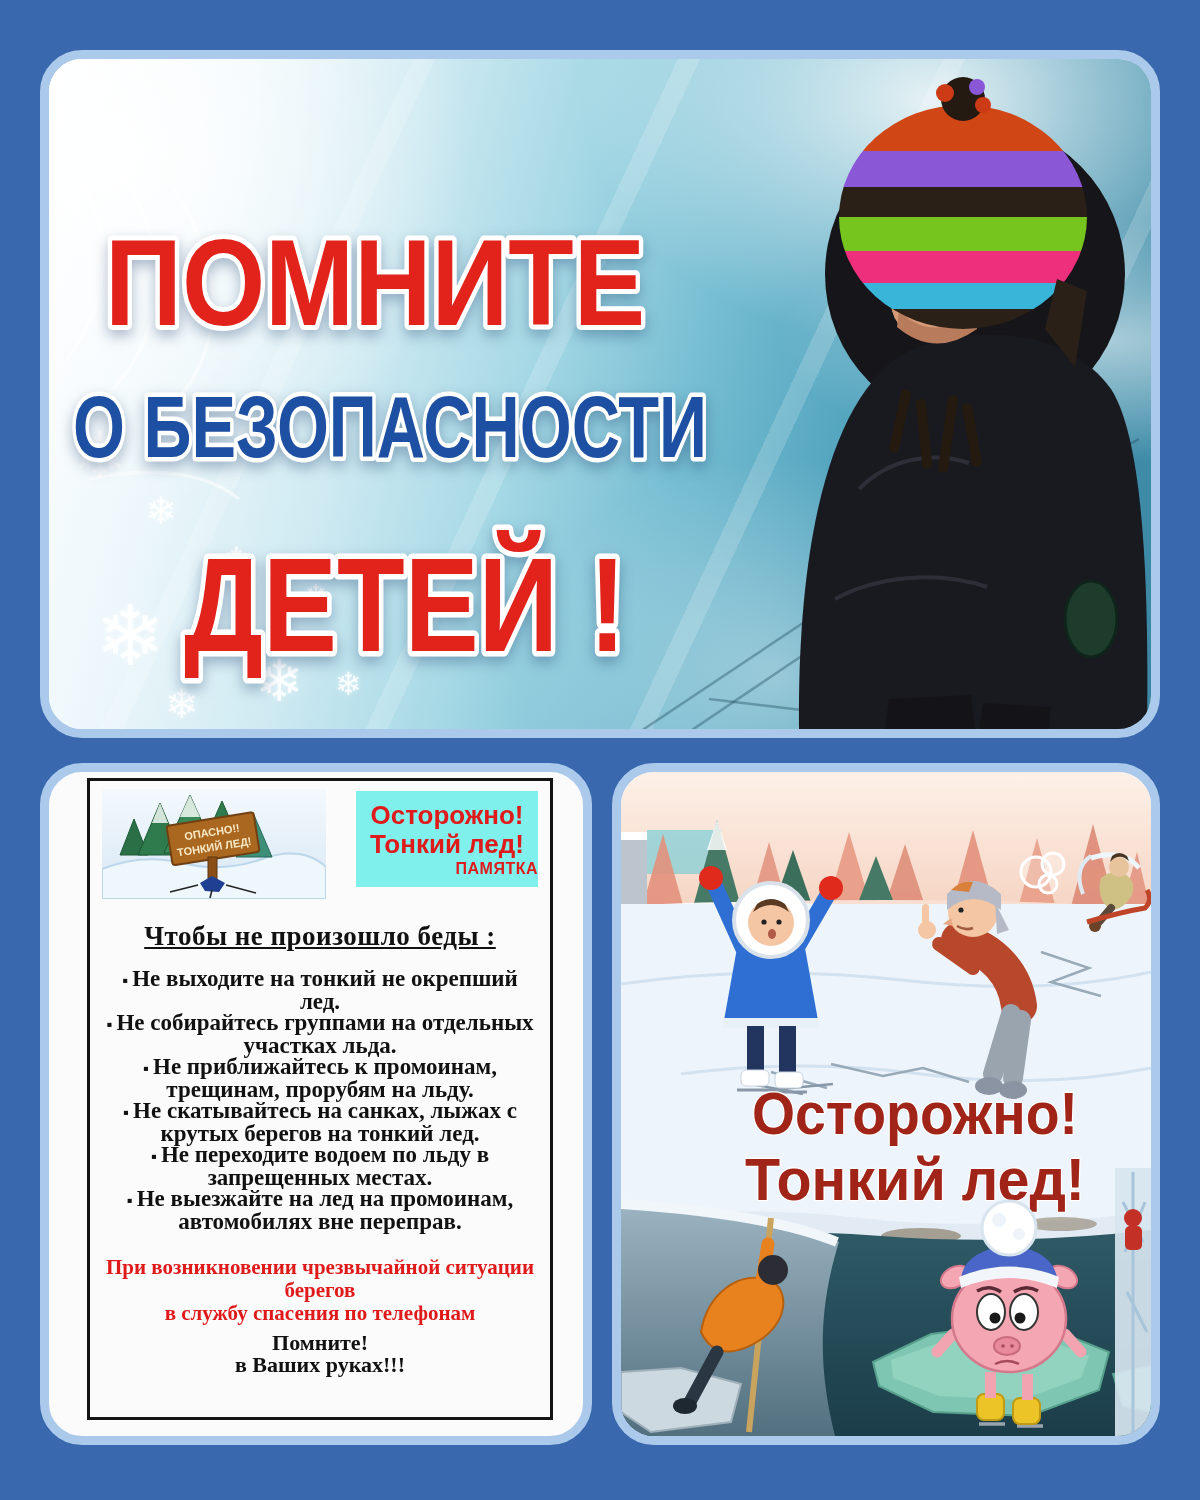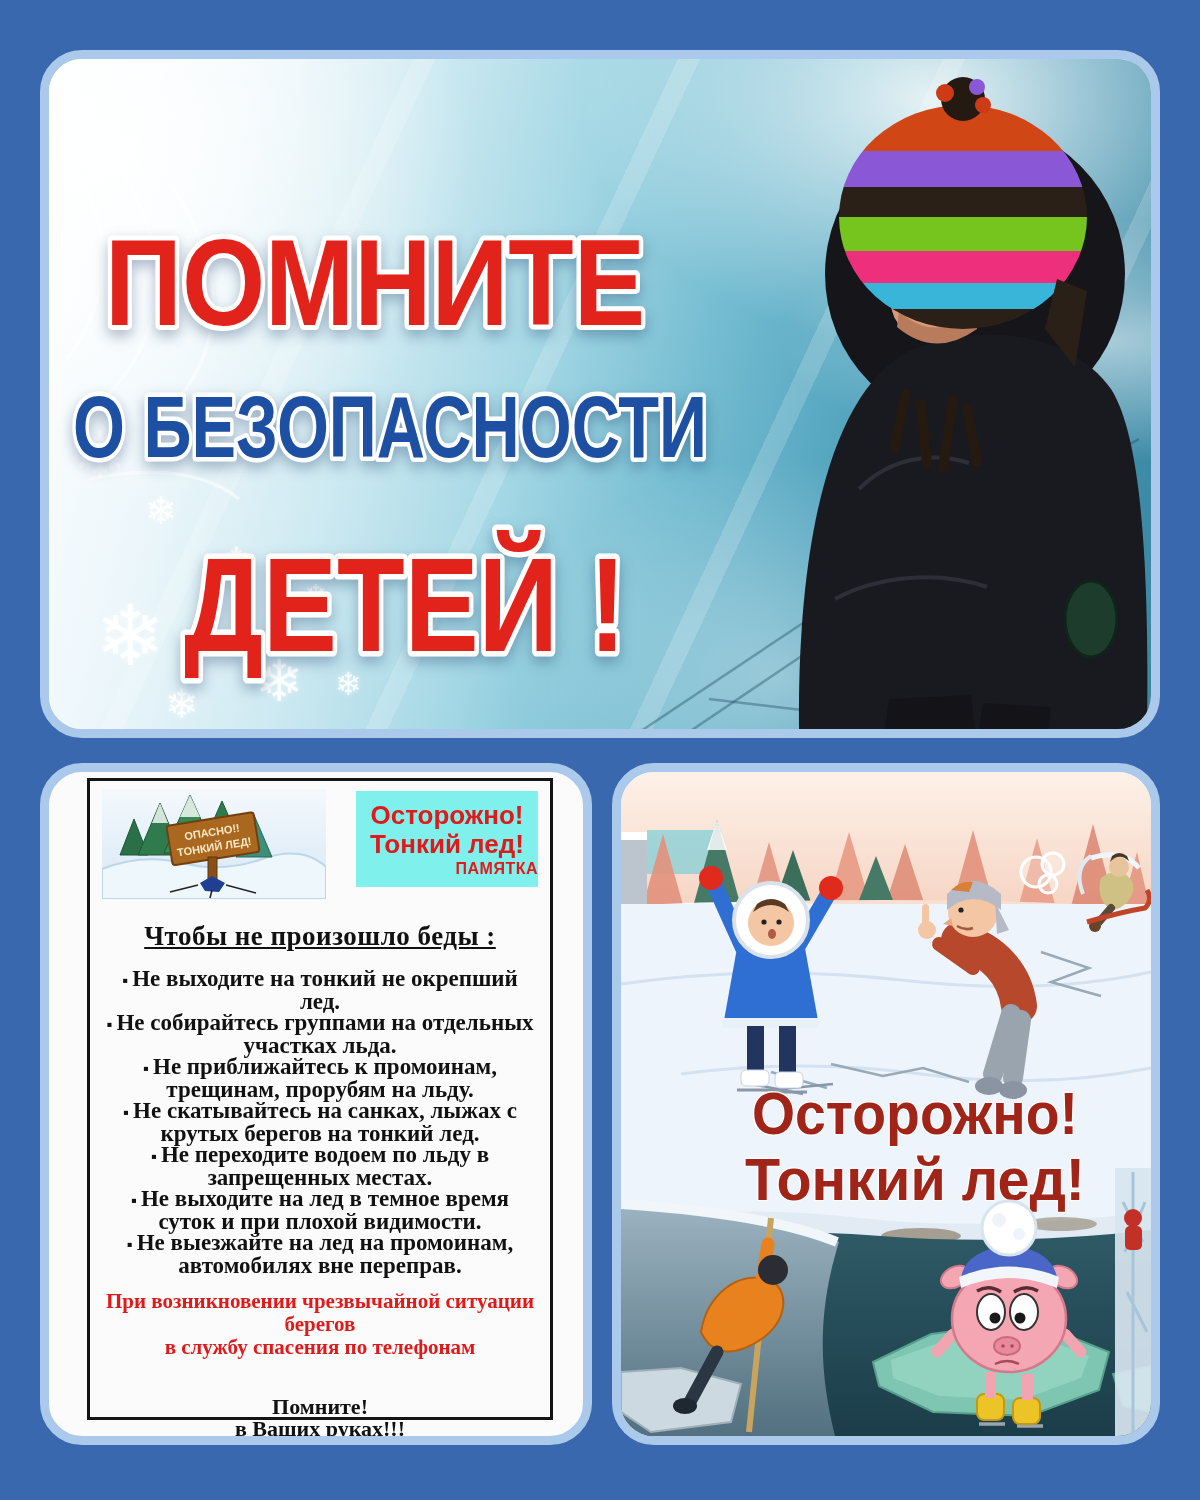--- a/index.html
+++ b/index.html
@@ -38,23 +38,23 @@
   .notice-box{width:182px;height:96px;background:#7ff0ec;color:#e01a1a;
     text-align:center;font-family:"Liberation Sans",sans-serif;font-weight:bold;
     padding-top:10px;box-sizing:border-box;margin-top:2px;}
   .notice-line{font-size:26px;line-height:29px;}
   .notice-sub{font-size:16px;line-height:20px;letter-spacing:.5px;text-align:right;}
   .memo-heading{margin-top:20px;text-align:center;font-weight:bold;font-size:27px;
     text-decoration:underline;letter-spacing:.5px;}
   .memo-list{list-style:none;margin:16px 0 0 0;padding:0;text-align:center;
     font-weight:bold;font-size:23px;line-height:21px;}
   .memo-list li::before{content:"▪ ";font-size:.72em;}
-  .memo-emergency{margin-top:14px;text-align:center;color:#e01a1a;
+  .memo-emergency{margin-top:24px;text-align:center;color:#e01a1a;
     font-weight:bold;font-size:21px;line-height:23px;}
-  .memo-footer{margin-top:37px;text-align:center;font-weight:bold;
+  .memo-footer{margin-top:7px;text-align:center;font-weight:bold;
     font-size:22px;line-height:22px;}
 
   
   .cartoon-svg{position:absolute;inset:0;width:100%;height:100%;}
 </style>
 </head>
 <body>
 
 <div class="panel panel-top">
   <div class="ice-bg"></div>
@@ -178,21 +178,20 @@
     </div>
 
     <div class="memo-heading">Чтобы не произошло беды :</div>
 
     <ul class="memo-list">
       <li>Не выходите на тонкий не окрепший лед.</li>
       <li>Не собирайтесь группами на отдельных участках льда.</li>
       <li>Не приближайтесь к промоинам, трещинам, прорубям на льду.</li>
       <li>Не скатывайтесь на санках, лыжах с крутых берегов на тонкий лед.</li>
       <li>Не переходите водоем по льду в запрещенных местах.</li>
-      <li>Не выходите на лед в темное время суток и при плохой видимости.</li>
       <li>Не выезжайте на лед на промоинам, автомобилях вне переправ.</li>
     </ul>
 
     <div class="memo-emergency">
       <div>При возникновении чрезвычайной ситуации</div>
       <div>берегов</div>
       <div>в службу спасения по телефонам</div>
     </div>
 
     <div class="memo-footer">

